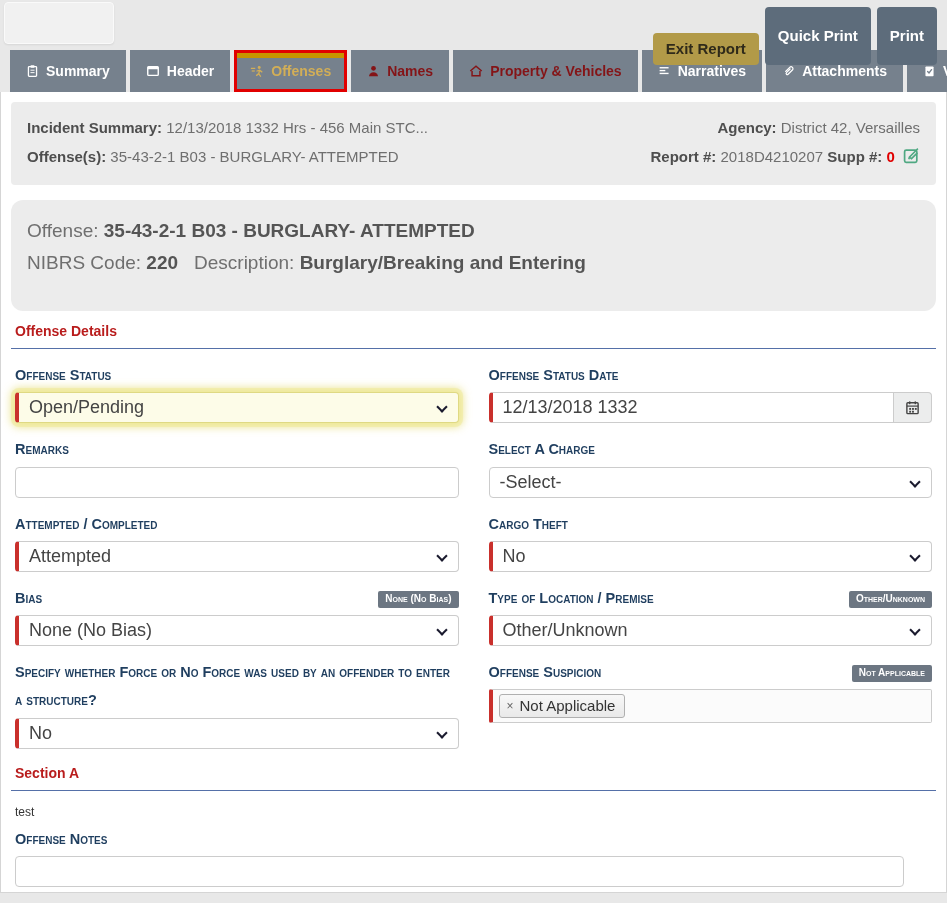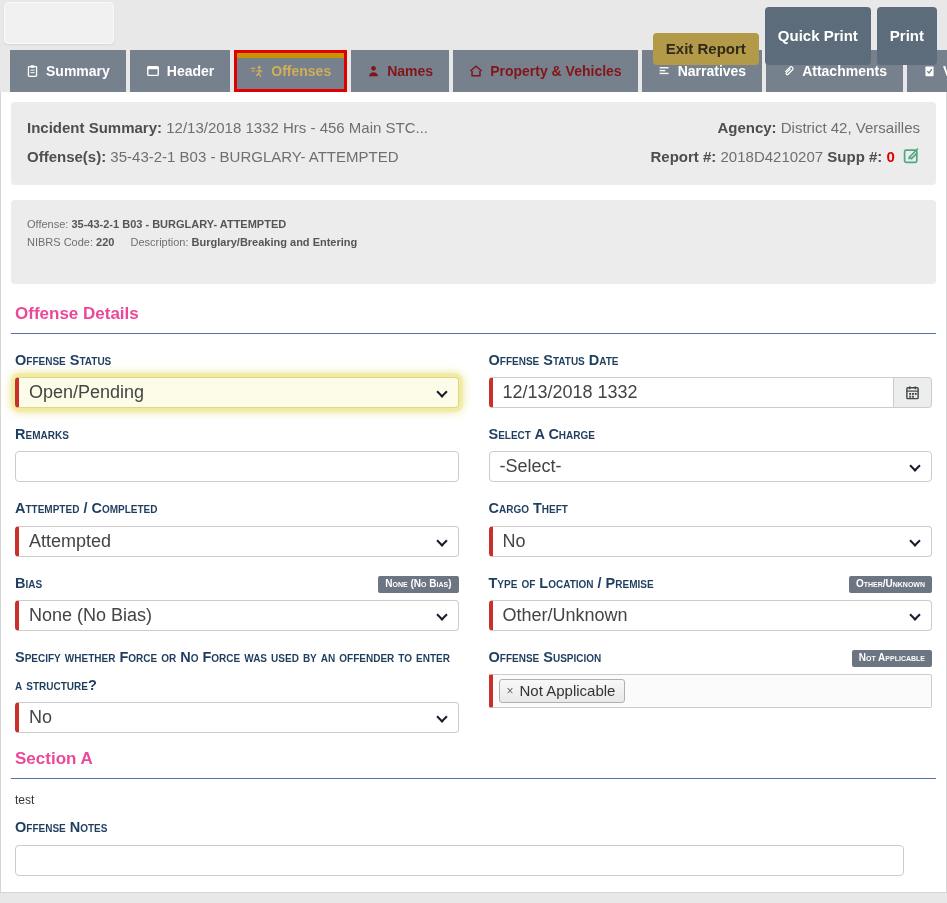--- a/index.html
+++ b/index.html
@@ -46,28 +46,28 @@
   }
   .info-box {
     background: #ececec; border-radius: 4px; padding: 11px 16px 13px;
     font-size: 15px; color: #6f6f6f; margin-bottom: 15px;
   }
   .info-row { display: flex; justify-content: space-between; line-height: 1.95; align-items: center; }
   .info-box b { color: #4e4e4e; margin-top: 8px; }
   .supp-val { color: #e00000; font-weight: bold; }
   .edit-ic { display: inline-flex; margin-left: 4px; color: #4fa882; cursor: pointer; vertical-align: -2px; }
   .offense-box {
-    background: #ececec; border-radius: 4px; padding: 15px 16px 32px;
-    font-size: 11px; color: #6f6f6f; margin-bottom: 16px; line-height: 1.7;
+    background: #ececec; border-radius: 12px; padding: 15px 16px 32px;
+    font-size: 19px; color: #6f6f6f; margin-bottom: 8px; line-height: 1.7;
   }
   .offense-box b { color: #555; }
   .nibrs-gap { display: inline-block; width: 16px; }
   
   .section-heading {
-    font-size: 17px; font-weight: bold; color: #ec4899;
+    font-size: 14px; font-weight: bold; color: #b91c1c;
     padding: 4px 4px 9px; border-bottom: 1px solid #5570a8; margin-bottom: 12px;
   }
   
   .form-grid { display: flex; gap: 30px; padding: 0 4px; }
   .col { flex: 1; min-width: 0; }
   .field { margin-bottom: 12px; }
   .field-label {
     display: flex; justify-content: space-between; align-items: flex-end;
     font-weight: bold; font-variant: small-caps; color: #1f3e5f;
     font-size: 14.5px; line-height: 1.95; margin-bottom: 3px; gap: 8px;

